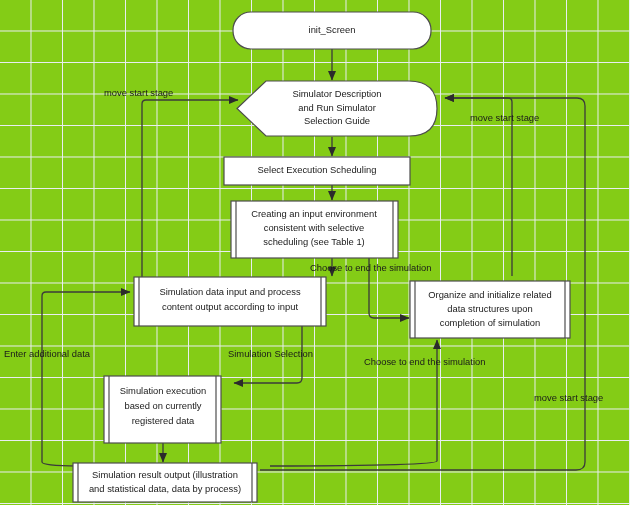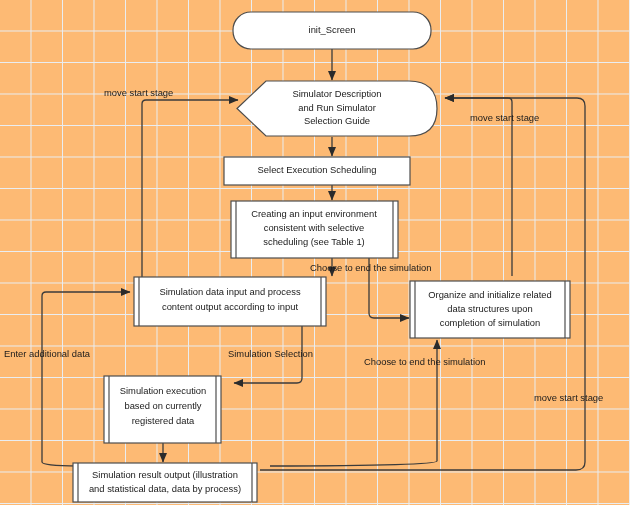--- a/index.html
+++ b/index.html
@@ -1,19 +1,19 @@
 <!DOCTYPE html>
 <html><head>
 <meta charset="utf-8">
 <style>
   html,body{margin:0;padding:0;background:#ffffff;}
   #canvas{
     position:relative;
     width:630px;height:505px;
-    background:#fdba74;
+    background:#84cc16;
     font-family:"Liberation Sans","DejaVu Sans",sans-serif;
     overflow:hidden;
   }
   #grid{position:absolute;inset:0;
     background-image:
       linear-gradient(to right, #e9edf2 1px, transparent 1px),
       linear-gradient(to bottom, #e9edf2 1px, transparent 1px);
     background-size:31.5px 31.5px;
     background-position:-1px -1px;
   }

